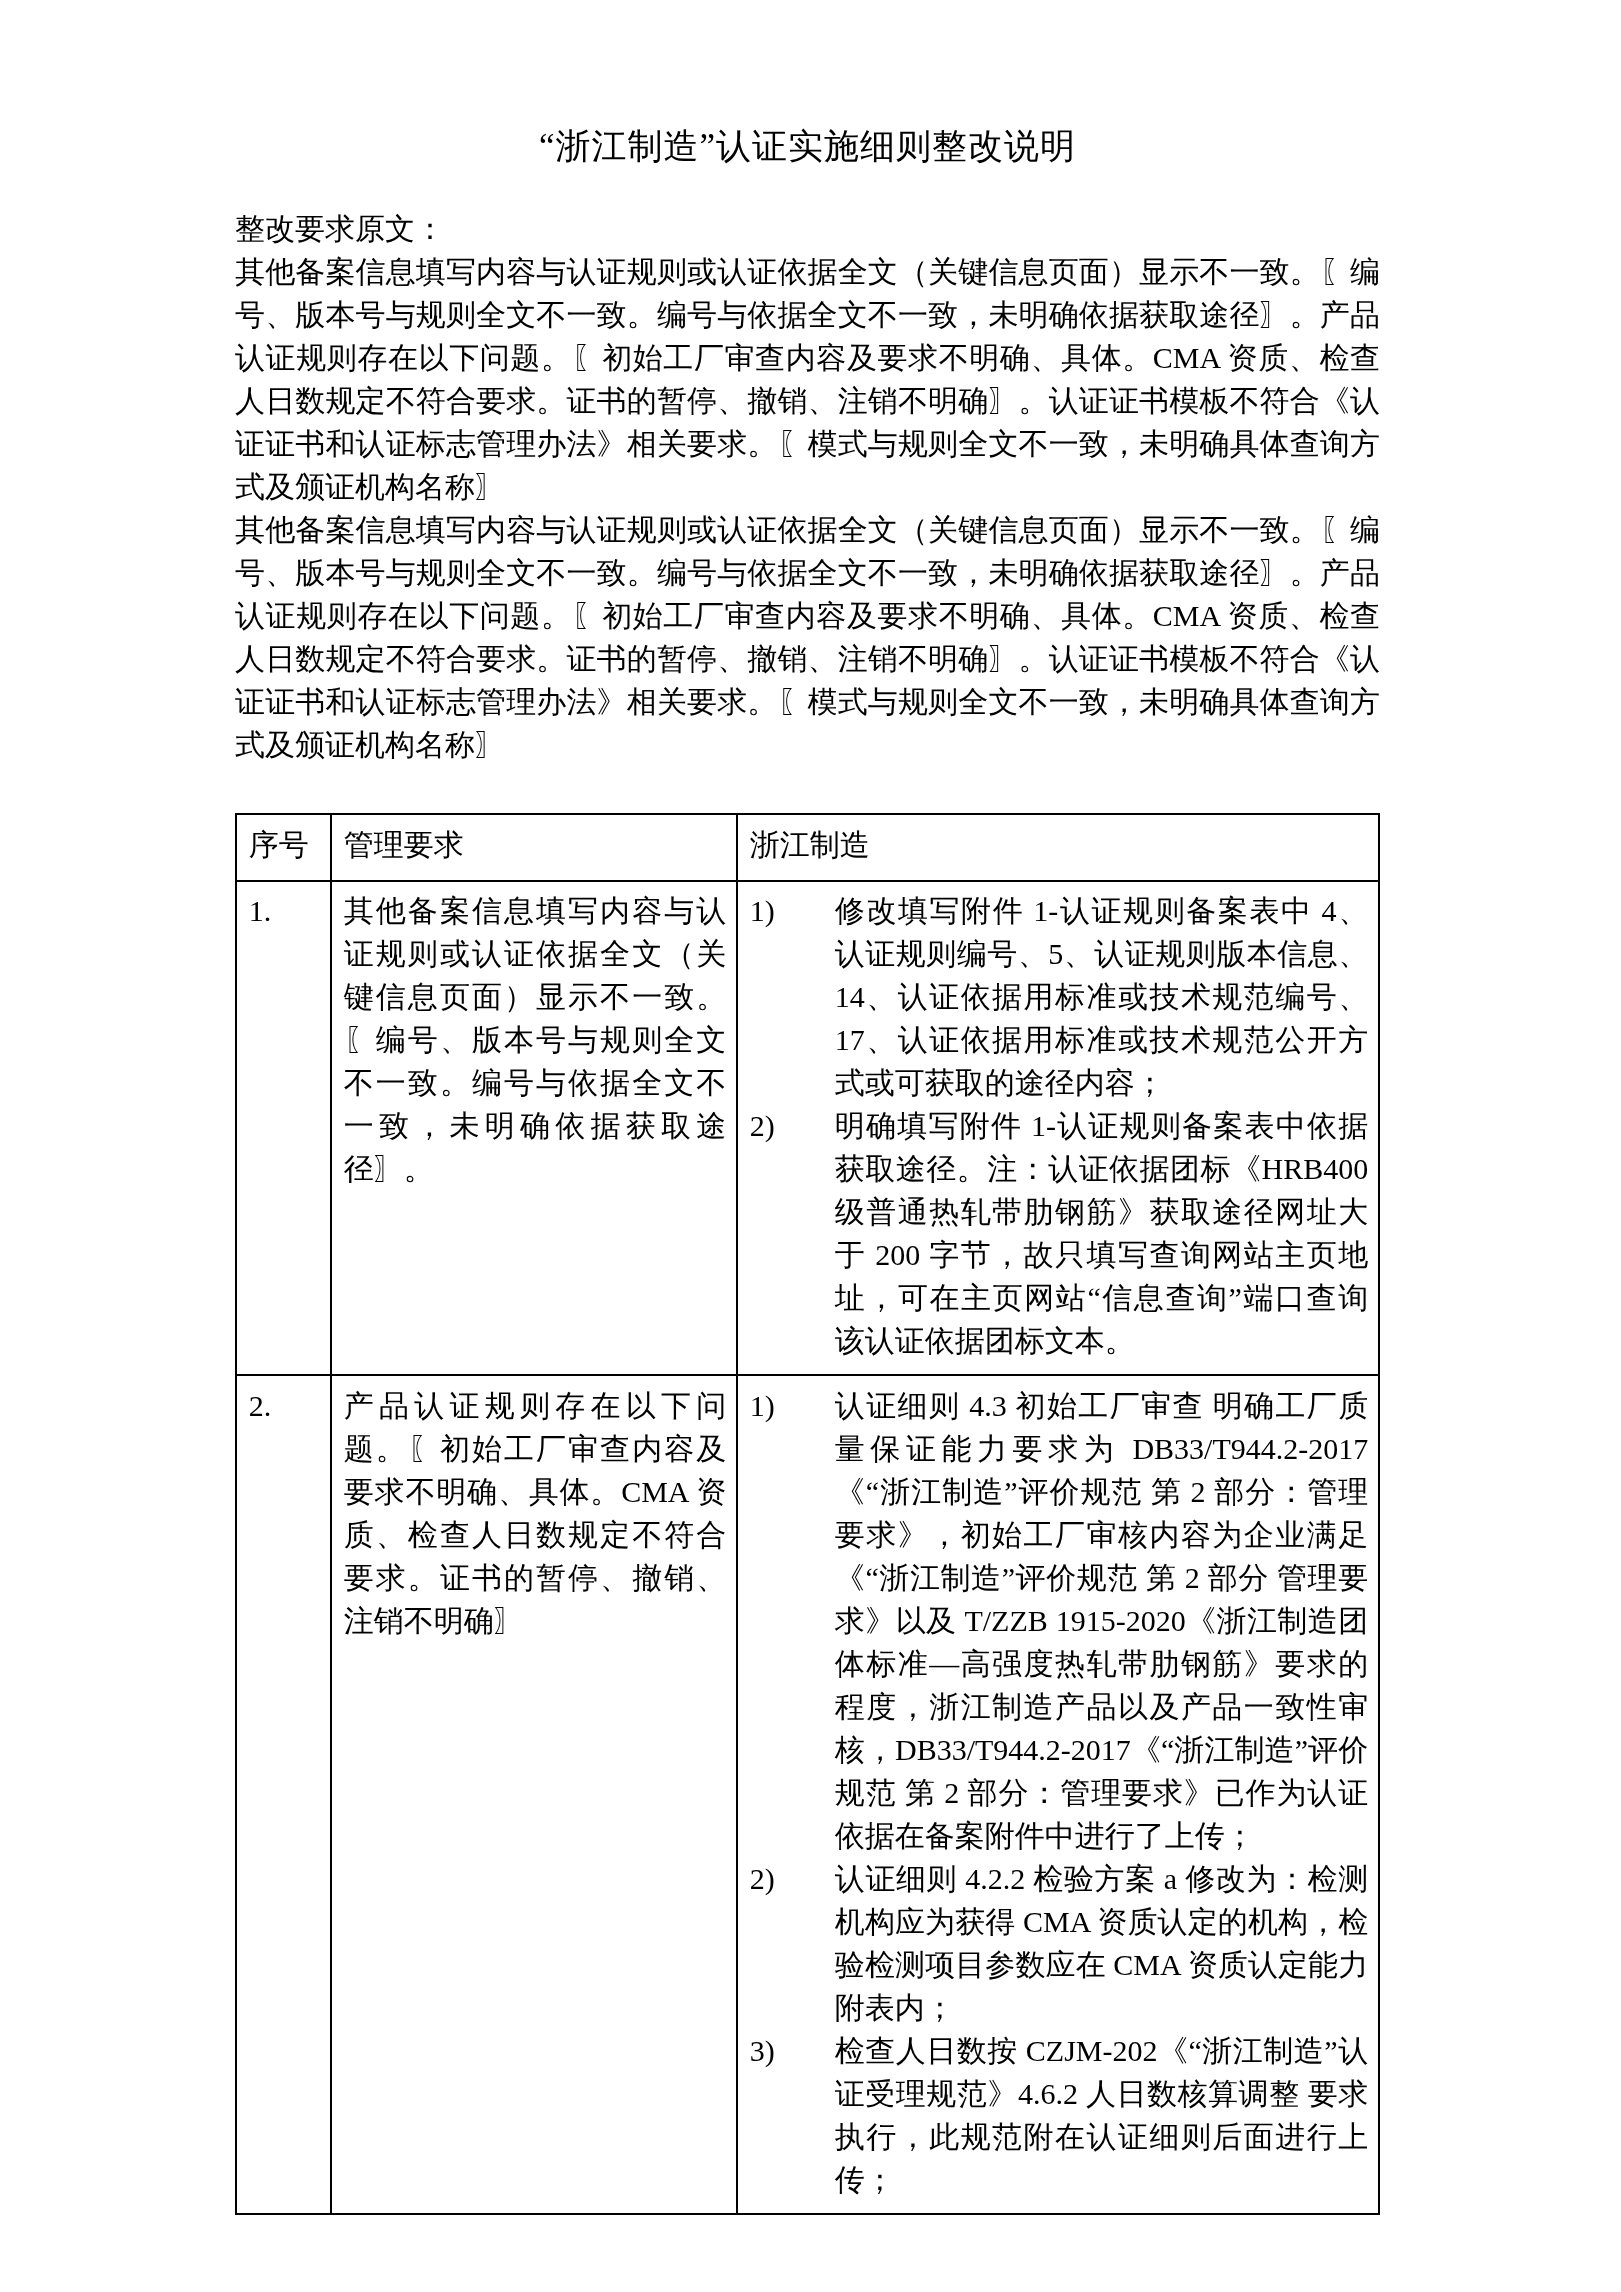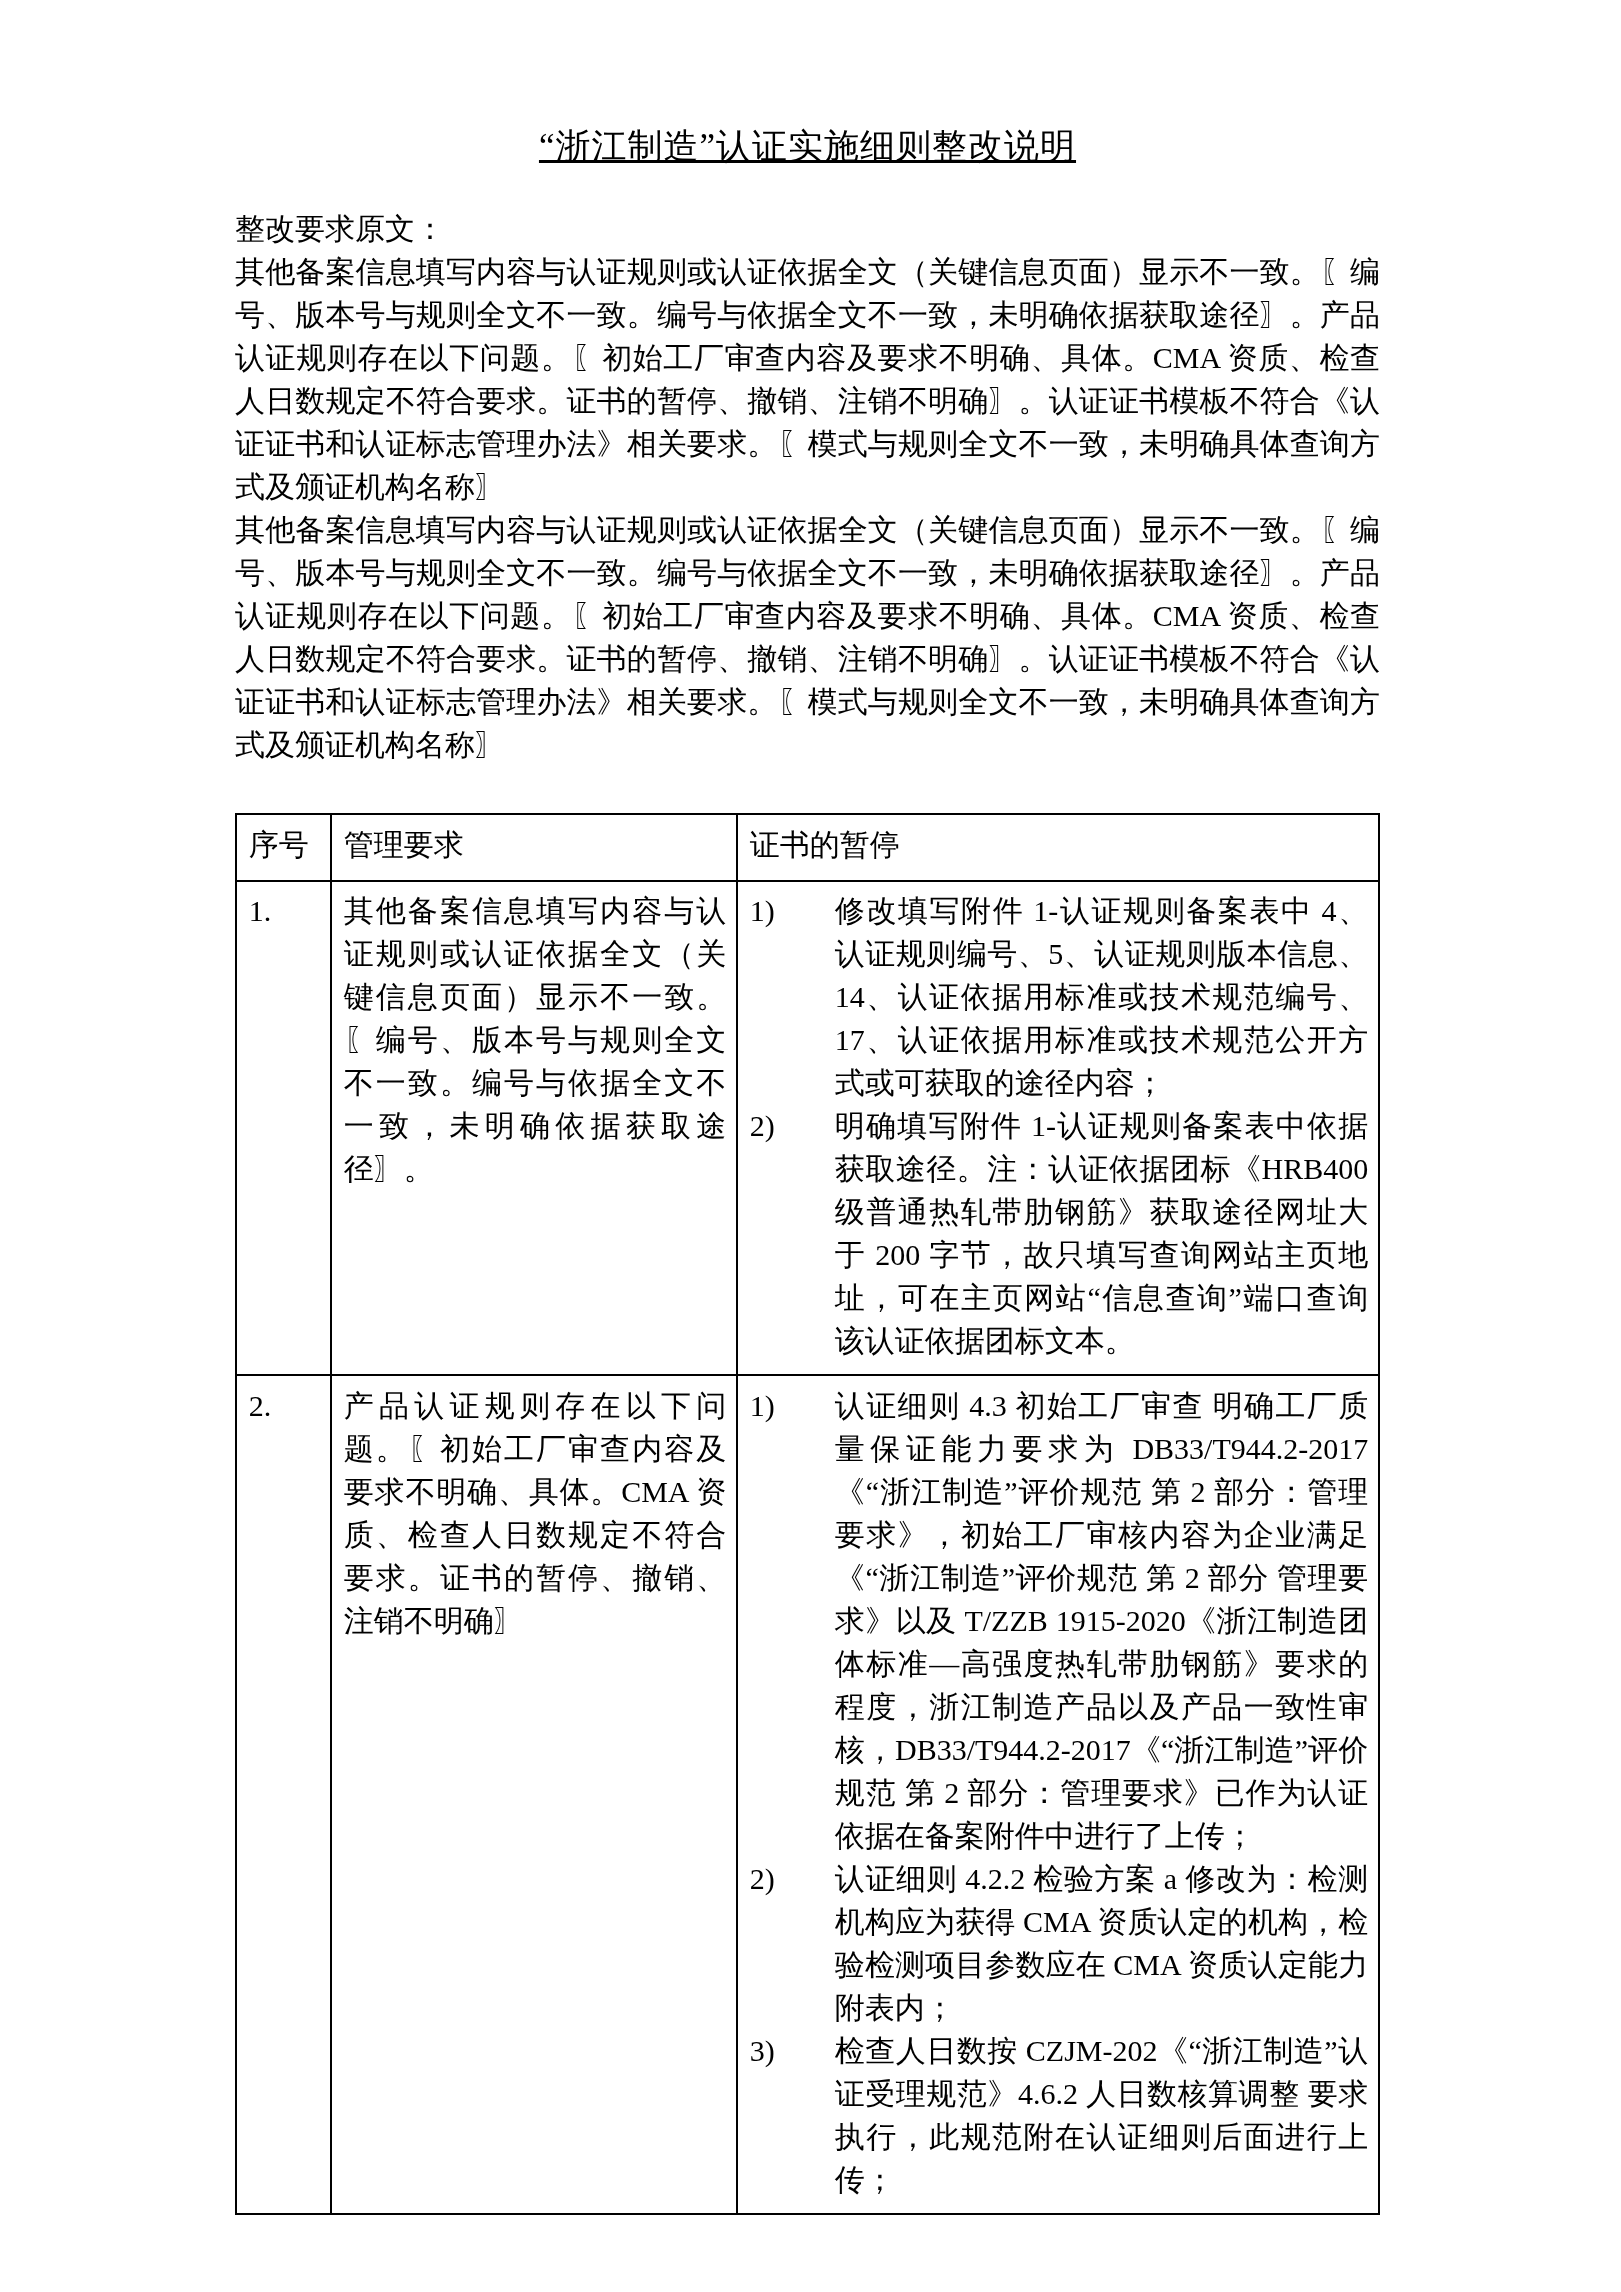--- a/index.html
+++ b/index.html
@@ -3,21 +3,21 @@
 <meta charset="utf-8">
 <style>
   html,body{margin:0;padding:0;background:#ffffff;}
   .page{
     width:1621px;height:2293px;box-sizing:border-box;
     background:#ffffff;color:#000000;
     font-family:"Liberation Serif","DejaVu Serif",serif;
     padding:123px 241px 0 235px;
     overflow:hidden;
   }
-  .t1{margin:0 0 37px 0;text-align:center;font-size:35px;font-weight:400;letter-spacing:1px;text-decoration:underline;}
+  .t1{margin:0 0 37px 0;text-align:center;font-size:35px;font-weight:400;letter-spacing:1px;}
   .t2{margin:0 0 37px 0;text-align:center;font-size:33px;font-weight:400;letter-spacing:1px;}
   .t3{margin:0 0 43px 0;text-align:center;font-size:33px;font-weight:400;letter-spacing:2px;}
   .label{font-size:30px;line-height:43px;}
   .para{margin:0;font-size:30px;line-height:43px;text-align:justify;text-align-last:left;}
   .section-gap{margin-top:47px;}
   table.rect{
     width:100%;border-collapse:collapse;table-layout:fixed;
     margin-top:9.8px;font-size:30px;line-height:43px;
   }
   table.rect th,table.rect td{
@@ -52,21 +52,21 @@
     <table class="rect">
       <colgroup>
         <col class="c-no">
         <col class="c-problem">
         <col class="c-content">
       </colgroup>
       <thead>
         <tr>
           <th>序号</th>
           <th>管理要求</th>
-          <th>证书的暂停</th>
+          <th>浙江制造</th>
         </tr>
       </thead>
       <tbody>
         <tr>
           <td>1.</td>
           <td>
             <div class="problem-text">其他备案信息填写内容与认证规则或认证依据全文（关键信息页面）显示不一致。〖编号、版本号与规则全文不一致。编号与依据全文不一致，未明确依据获取途径〗。</div>
           </td>
           <td>
             <div class="item">

